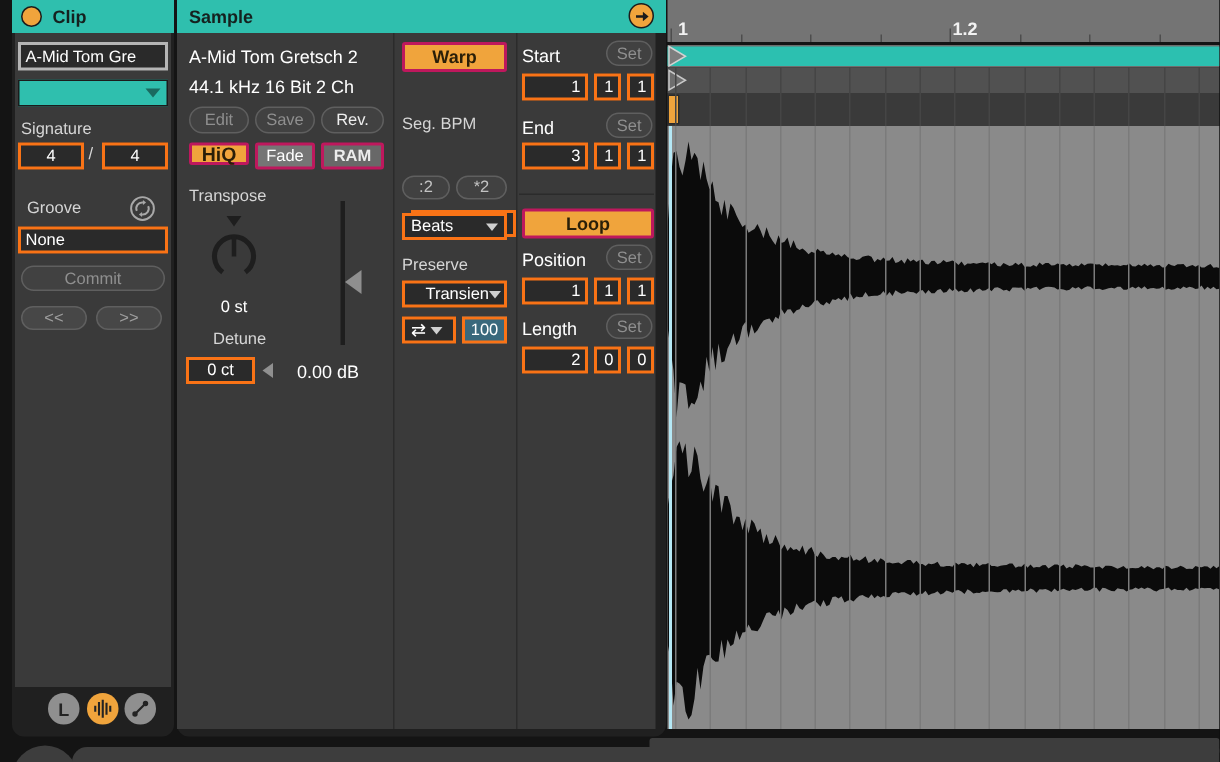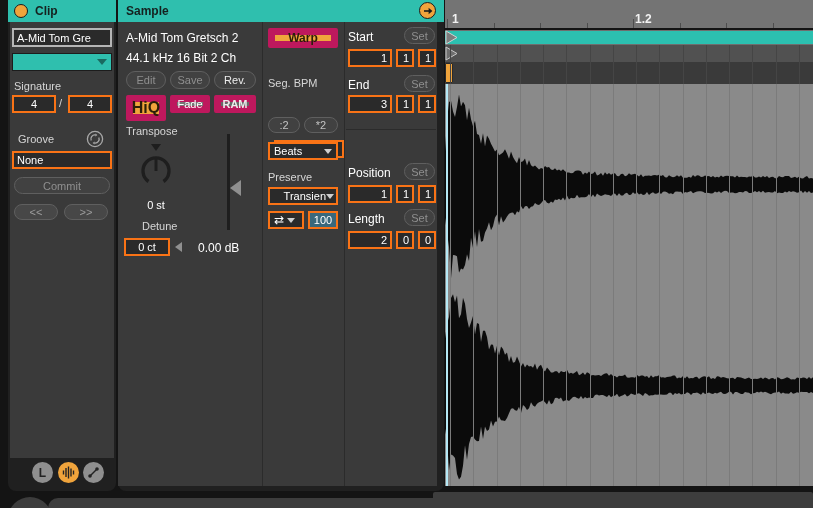--- a/index.html
+++ b/index.html
@@ -24,21 +24,21 @@
   }
   .field.center { justify-content:center; }
   .field.right { justify-content:flex-end; padding-right:3px; }
   .field.left { justify-content:flex-start; padding-left:3px; }
   .pill {
     position:absolute; background:#414141; border:1px solid #5f5f5f; border-radius:9px;
     color:#8f8f8f; font-size:11px; display:flex; align-items:center; justify-content:center;
   }
   .pill.lit { color:#ededed; }
   .sqbtn {
-    position:absolute; border:7px solid #be185d; font-size:12px;
+    position:absolute; border:2px solid #be185d; font-size:12px;
     display:flex; align-items:center; justify-content:center; border-radius:2px;
   }
   .orange-btn { background:#f0a43c; color:#2a1f08; font-weight:bold; }
   .gray-btn1 { background:#757575; color:#fff; }
   .gray-btn2 { background:#686868; color:#ececec; }
   .tri-down { width:0; height:0; border-left:5px solid transparent; border-right:5px solid transparent; border-top:6px solid #1a6a60; }
   .tri-down-sm { width:0; height:0; border-left:4px solid transparent; border-right:4px solid transparent; border-top:5px solid #cfcfcf; }
   .tri-left { width:0; height:0; border-top:5px solid transparent; border-bottom:5px solid transparent; border-right:7px solid #909090; }
   .circle-btn { position:absolute; width:21px; height:21px; border-radius:50%; display:flex; align-items:center; justify-content:center; }
   .divider-v { position:absolute; width:1px; background:#2b2b2b; }
@@ -144,21 +144,21 @@
     <div class="pill" style="left:8px; top:71px; width:40px; height:18px;">
       <span>Edit</span>
     </div>
     <div class="pill" style="left:52px; top:71px; width:40px; height:18px;">
       <span>Save</span>
     </div>
     <div class="pill lit" style="left:96px; top:71px; width:42px; height:18px;">
       <span>Rev.</span>
     </div>
 
-    <div class="sqbtn orange-btn" style="left:8px; top:95px; width:40px; height:26px; font-size:16px;">
+    <div class="sqbtn orange-btn" style="left:8px; top:95px; width:40px; height:15px; font-size:13px;">
       <span>HiQ</span>
     </div>
     <div class="sqbtn gray-btn1" style="left:52px; top:95px; width:40px; height:18px; font-size:11px;align-items:center;">
       <span>Fade</span>
     </div>
     <div class="sqbtn gray-btn2" style="left:96px; top:95px; width:42px; height:18px; font-size:11px;font-weight:bold;">
       <span>RAM</span>
     </div>
 
     <span class="label" style="left:8px; top:125px;">Transpose</span>
@@ -238,20 +238,23 @@
     </div>
     <div class="field right" style="left:278px; top:95px; width:18px; height:18px;">
       <span>1</span>
     </div>
     <div class="field right" style="left:300px; top:95px; width:18px; height:18px;">
       <span>1</span>
     </div>
 
     <div class="abs" style="left:228px; top:129px; width:90px; height:1px; background:#2b2b2b;"></div>
 
+    <div class="sqbtn orange-btn" style="left:230px; top:139px; width:88px; height:20px;">
+      <span>Loop</span>
+    </div>
 
     <span class="value-text" style="left:230px; top:166px;">Position</span>
     <div class="pill" style="left:286px; top:163px; width:31px; height:17px;">
       <span>Set</span>
     </div>
     <div class="field right" style="left:230px; top:185px; width:44px; height:18px;">
       <span>1</span>
     </div>
     <div class="field right" style="left:278px; top:185px; width:18px; height:18px;">
       <span>1</span>

